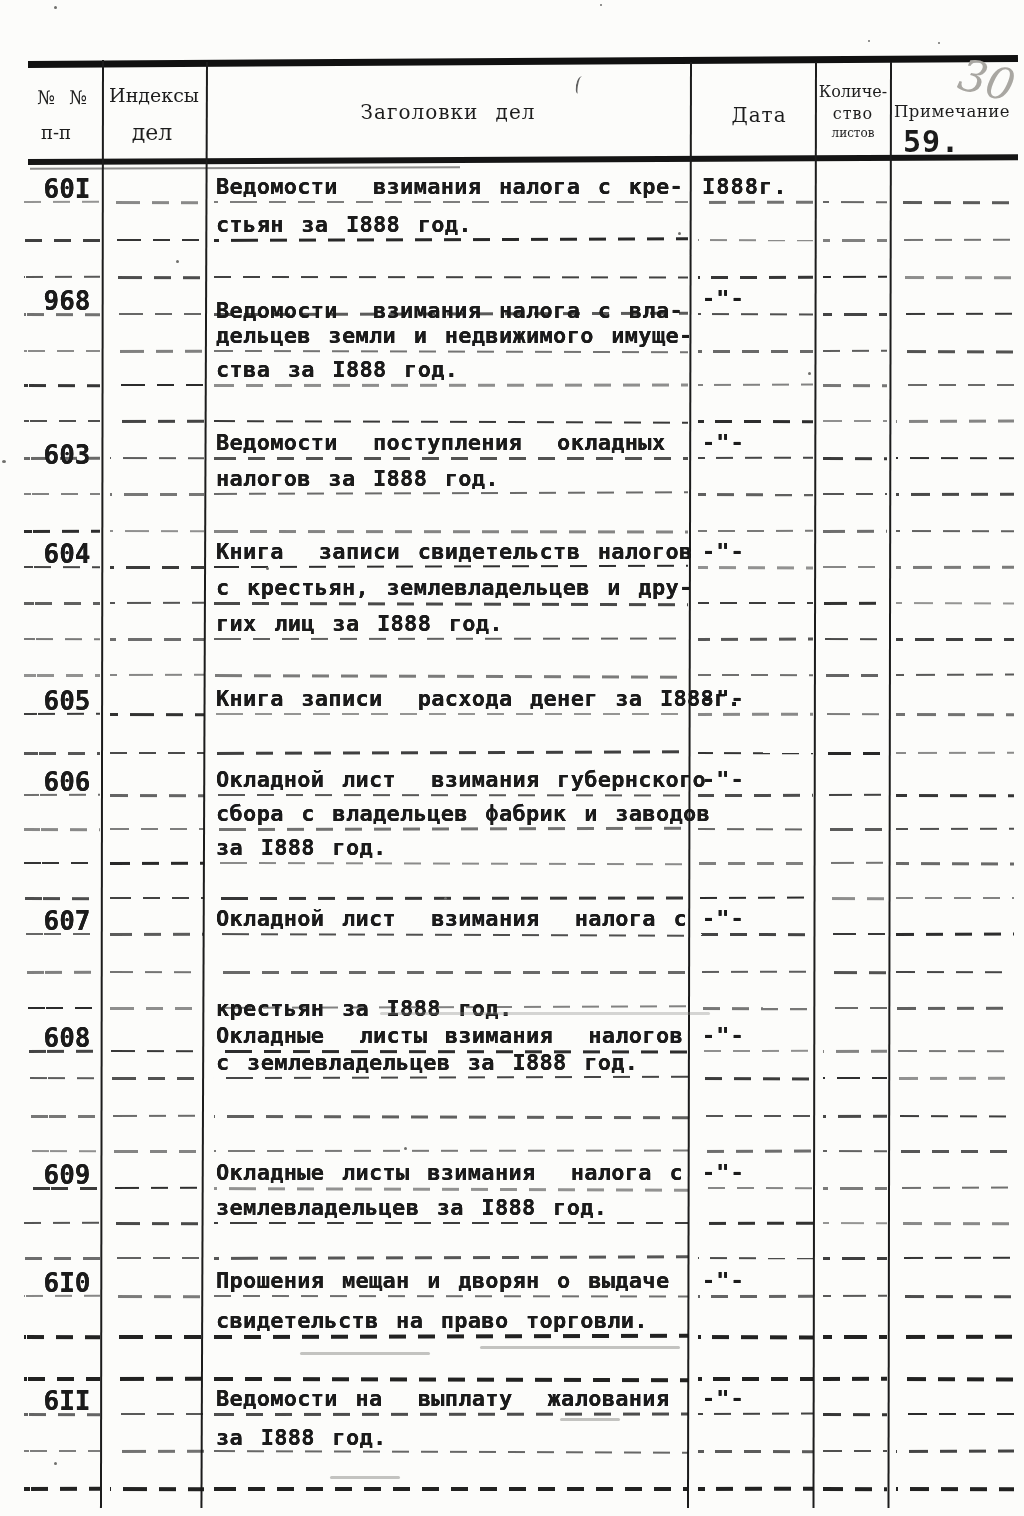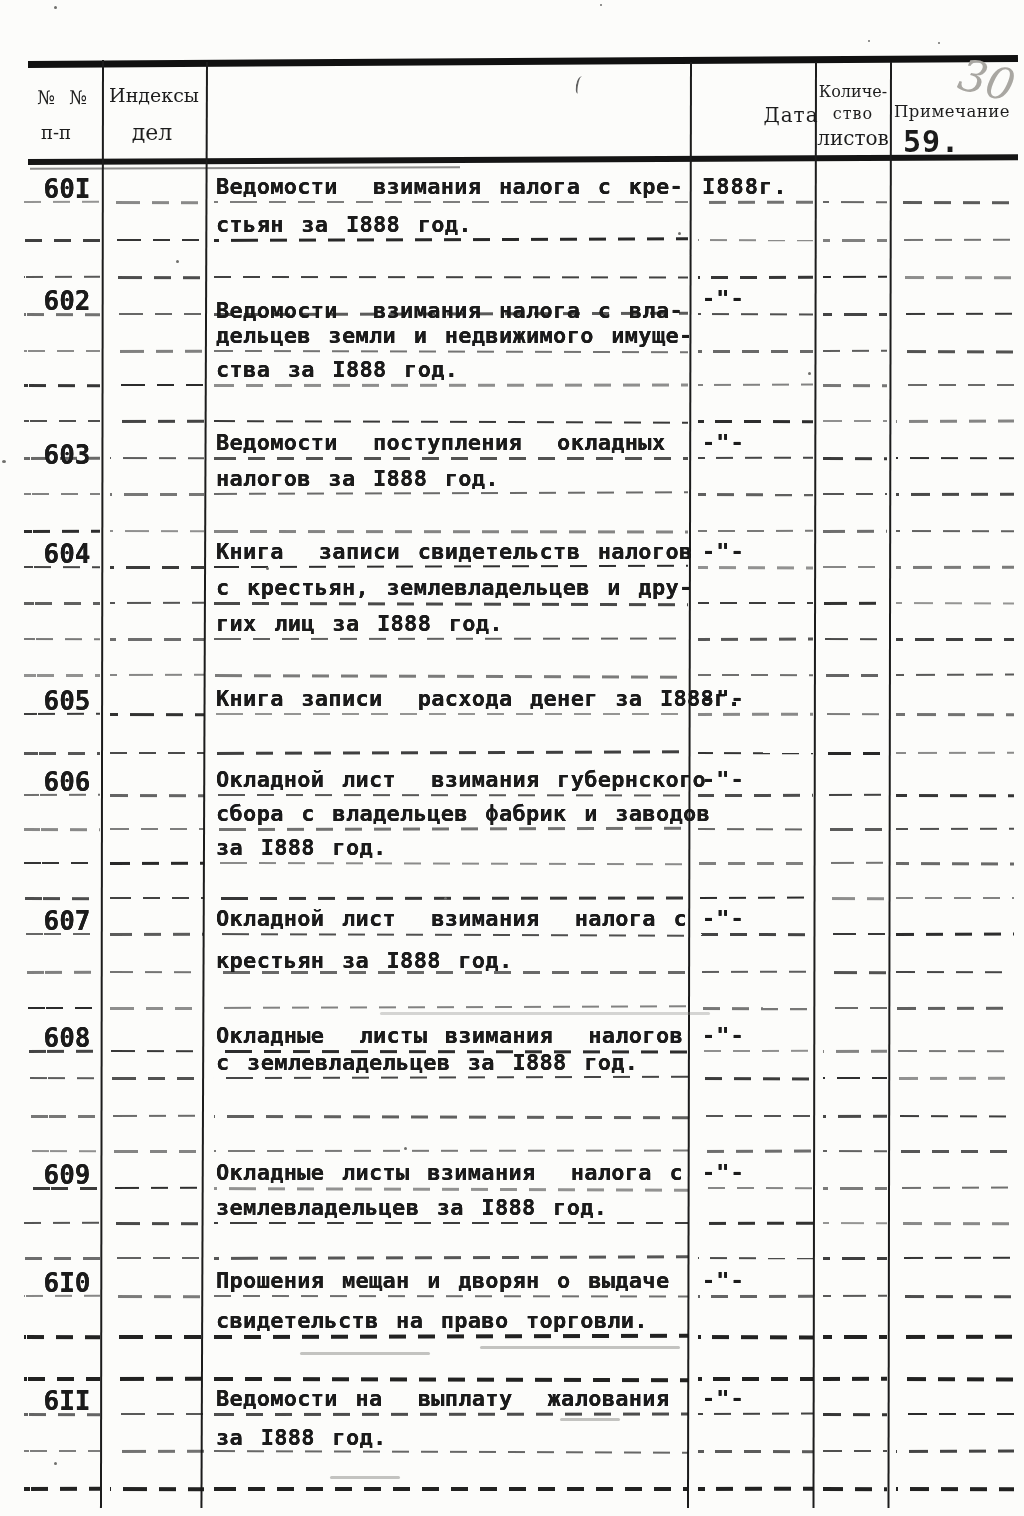--- a/index.html
+++ b/index.html
@@ -18,24 +18,24 @@
   .topline{position:absolute; left:28px; top:61px; width:990px; height:7px; background:#111; transform:rotate(-.35deg); transform-origin:left center;}
   .hdrline{position:absolute; left:28px; top:159px; width:990px; height:6px; background:#151515; transform:rotate(-.28deg); transform-origin:left center;}
   .hdrline2{position:absolute; left:30px; top:167px; width:430px; height:2px; background:#333; opacity:.55; transform:rotate(-.2deg);}
   
   .hdr{position:absolute; font-family:"DejaVu Serif", serif; color:#1d1d1d; text-align:center; white-space:pre;}
   .h-no1{left:28px; width:72px; top:86px; font-size:19px; letter-spacing:4px;}
   .h-no2{left:24px; width:64px; top:122px; font-size:18px;}
   .h-ix1{left:104px; width:100px; top:84px; font-size:19px;}
   .h-ix2{left:104px; width:96px; top:120px; font-size:22px;}
   .h-ttl{left:208px; width:480px; top:100px; font-size:20px; letter-spacing:1px; word-spacing:10px;}
-  .h-dat{left:692px; width:134px; top:103px; font-size:20px; letter-spacing:1px;padding-left:32px;}
+  .h-dat{left:692px; width:134px; top:103px; font-size:20px; letter-spacing:1px;}
   .h-q1{left:817px; width:72px; top:82px; font-size:16px;}
   .h-q2{left:817px; width:72px; top:104px; font-size:16px; letter-spacing:1px;}
-  .h-q3{left:817px; width:72px; top:126px; font-size:20px;}
+  .h-q3{left:817px; width:72px; top:126px; font-size:12px;}
   .h-note{left:888px; width:128px; top:102px; font-size:16.5px; letter-spacing:.5px;}
   .pagenum{position:absolute; left:903px; top:124px; width:80px; font-family:"DejaVu Sans Mono",monospace; font-weight:bold; font-size:30px; letter-spacing:1px;}
   .hand{position:absolute; left:958px; top:52px; width:70px; height:64px;
         font-family:"DejaVu Serif",serif; font-style:italic; font-size:44px; color:#a9a7a2;
         transform:rotate(14deg); line-height:60px;}
   
   .no{position:absolute; left:34px; width:66px; text-align:center; font-size:26px; font-weight:bold; white-space:pre; text-shadow:0 0 .5px #000;}
   .tl{position:absolute; left:216px; width:480px; font-size:22px; font-weight:bold; white-space:pre; letter-spacing:.3px; word-spacing:4px; text-shadow:0 0 .5px #000;}
   .dt{position:absolute; left:702px; width:112px; font-size:22px; font-weight:bold; white-space:pre; letter-spacing:1px; text-shadow:0 0 .5px #000;}
   
@@ -277,38 +277,39 @@
       <div class="rule" style="left: 214px; top: 1487px; width: 474px; height: 4px; opacity: 0.95; background-position-x: 5px; transform: rotate(0deg);"></div>
       <div class="rule" style="left: 698px; top: 1487px; width: 115px; height: 4px; opacity: 0.95; background-position-x: 18px; transform: rotate(-0.14deg);"></div>
       <div class="rule" style="left: 823px; top: 1487px; width: 64px; height: 4px; opacity: 0.95; background-position-x: 3px; transform: rotate(0.21deg);"></div>
       <div class="rule" style="left: 896px; top: 1487px; width: 118px; height: 4px; opacity: 0.95; background-position-x: 16px; transform: rotate(0.07deg);"></div>
     </div>
 
   <div class="hdr h-no1">№ №</div>
   <div class="hdr h-no2">п-п</div>
   <div class="hdr h-ix1">Индексы</div>
   <div class="hdr h-ix2">дел</div>
+  <div class="hdr h-ttl">Заголовки дел</div>
   <div class="hdr h-dat">Дата</div>
   <div class="hdr h-q1">Количе-</div>
   <div class="hdr h-q2">ство</div>
   <div class="hdr h-q3">листов</div>
   <div class="hdr h-note">Примечание</div>
   <div class="pagenum">59.</div>
   <div class="hand">30</div>
   <div class="strays"></div>
 
   <div>
     <div class="no" style="top:174px">60I</div>
     <div class="tl" style="top:174px">Ведомости  взимания налога с кре-</div>
     <div class="tl" style="top:212px">стьян за I888 год.</div>
     <div class="dt" style="top:174px">I888г.</div>
   </div>
 
   <div>
-    <div class="no" style="top:286px">602</div>
+    <div class="no" style="top:286px">968</div>
     <div class="tl" style="top:298px">Ведомости  взимания налога с вла-</div>
     <div class="tl" style="top:323px">дельцев земли и недвижимого имуще-</div>
     <div class="tl" style="top:357px">ства за I888 год.</div>
     <div class="dt" style="top:286px">-"-</div>
   </div>
 
   <div>
     <div class="no" style="top:440px">603</div>
     <div class="tl" style="top:430px">Ведомости  поступления  окладных</div>
     <div class="tl" style="top:466px">налогов за I888 год.</div>
@@ -333,21 +334,21 @@
     <div class="no" style="top:767px">606</div>
     <div class="tl" style="top:767px">Окладной лист  взимания губернского</div>
     <div class="tl" style="top:801px">сбора с владельцев фабрик и заводов</div>
     <div class="tl" style="top:835px">за I888 год.</div>
     <div class="dt" style="top:767px">-"-</div>
   </div>
 
   <div>
     <div class="no" style="top:906px">607</div>
     <div class="tl" style="top:906px">Окладной лист  взимания  налога с</div>
-    <div class="tl" style="top:948px">крестьян за I888 год.</div>
+    <div class="tl" style="top:996px">крестьян за I888 год.</div>
     <div class="dt" style="top:906px">-"-</div>
   </div>
 
   <div>
     <div class="no" style="top:1023px">608</div>
     <div class="tl" style="top:1023px">Окладные  листы взимания  налогов</div>
     <div class="tl" style="top:1050px">с землевладельцев за I888 год.</div>
     <div class="dt" style="top:1023px">-"-</div>
   </div>
 

